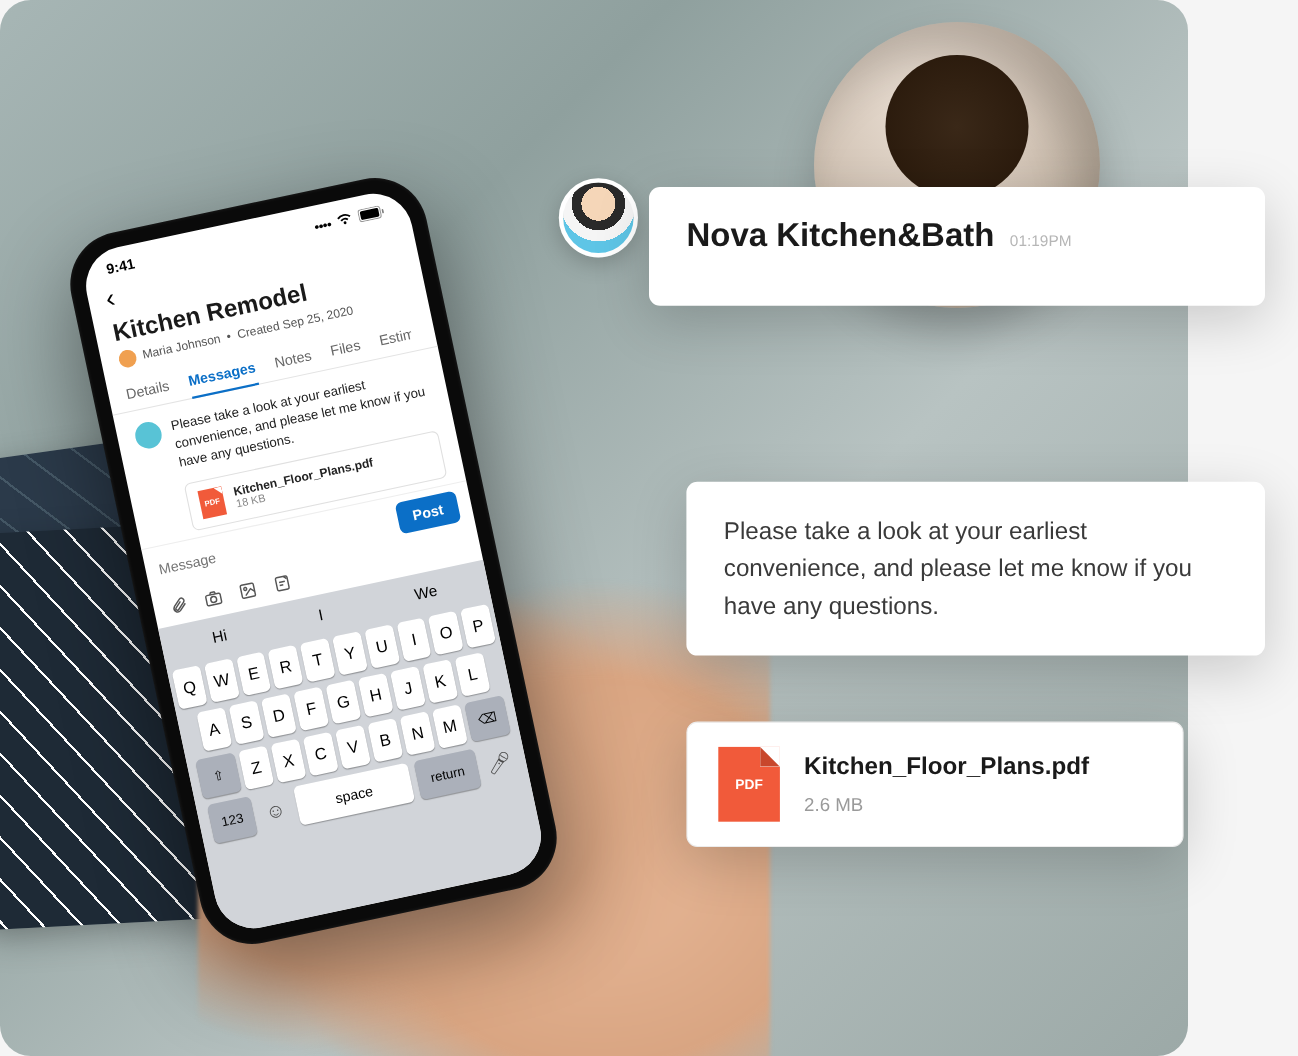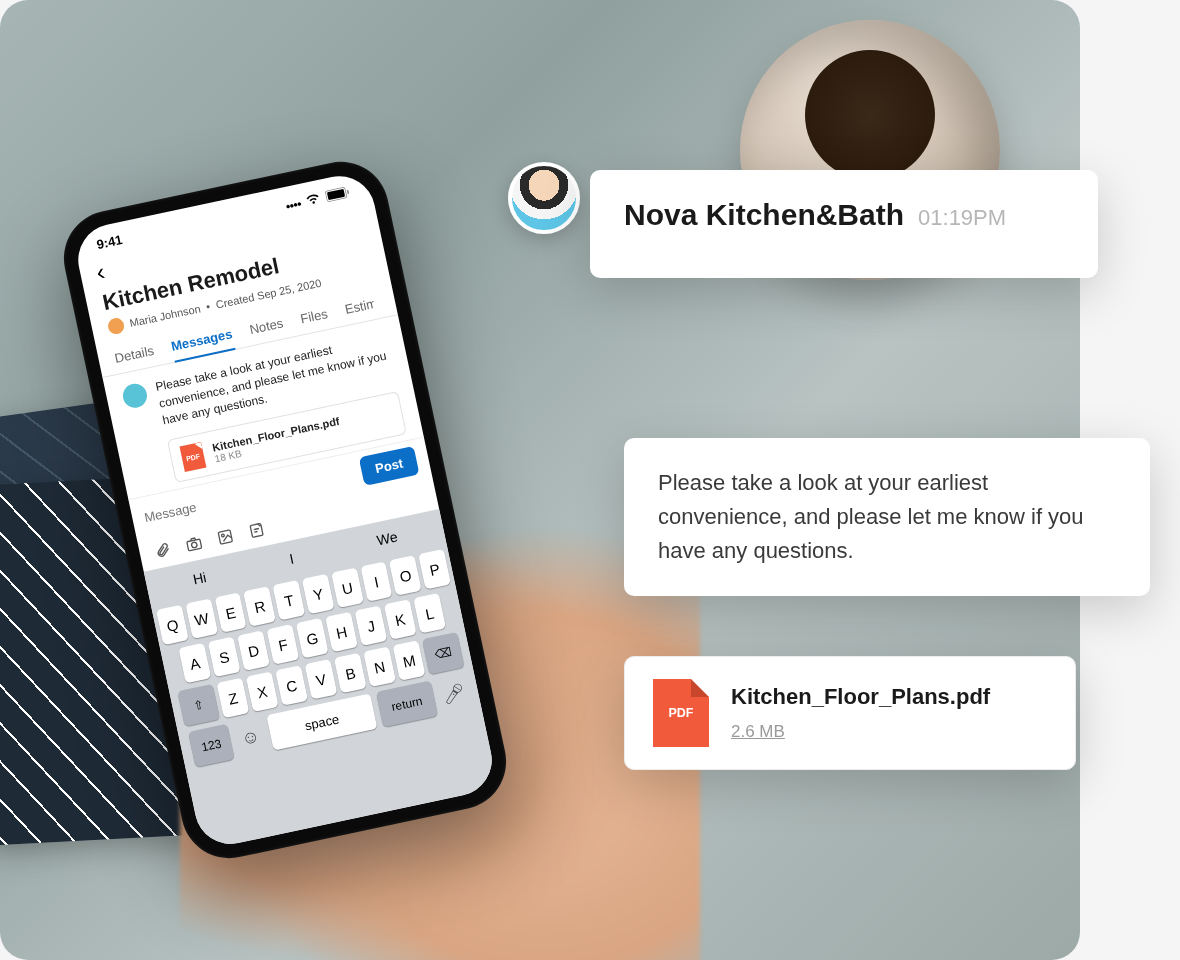--- a/index.html
+++ b/index.html
@@ -189,24 +189,24 @@
     .botbar { display: flex; align-items: center; gap: 6px; padding: 0 6px; }
     .emoji-k, .mic-k { width: 28px; color: #4a4a4a; font-size: 18px; text-align: center; }
     
     .bubble {
       position: absolute;
       background: #fff;
       border-radius: 10px;
       box-shadow: 0 14px 50px rgba(0,0,0,0.18);
       padding: 28px 34px;
     }
-    .b1 { top: 170px; left: 590px; width: 508px; }
+    .b1 { top: 170px; left: 590px; width: 560px; }
     .b1-head { display: flex; align-items: baseline; gap: 14px; margin-bottom: 18px; }
     .b1-name { font-size: 30px; font-weight: 700; color: #1a1a1a; }
-    .b1-time { font-size: 22px; color: #b6b6b6; }
+    .b1-time { font-size: 14px; color: #b6b6b6; }
     .b1-body { font-size: 22px; color: #3a3a3a; line-height: 1.5; }
     .avatar-overlay {
       position: absolute;
       top: 162px; left: 508px;
       width: 72px; height: 72px;
       border-radius: 50%;
       background: radial-gradient(circle at 50% 30%, #f5d6b8 0 28%, #2a2a2a 28% 44%, #f5f5f5 44% 62%, #5ec5e6 62% 100%);
       border: 4px solid #fff;
       box-shadow: 0 6px 20px rgba(0,0,0,0.2);
     }
@@ -229,21 +229,21 @@
     .pdf-big::before {
       content: ""; position: absolute; top: 0; right: 0;
       width: 18px; height: 18px; background: #fff;
     }
     .pdf-big::after {
       content: ""; position: absolute; top: 0; right: 0;
       width: 18px; height: 18px; background: #c8472c;
       clip-path: polygon(0 0, 0 100%, 100% 100%);
     }
     .b3-name { font-size: 22px; font-weight: 700; color: #1a1a1a; }
-    .b3-size { font-size: 17px; color: #9a9a9a; margin-top: 12px; text-decoration: underline; }
+    .b3-size { font-size: 17px; color: #9a9a9a; margin-top: 12px; }
   </style>
 </head>
 <body>
 
 <div class="scene">
   <div class="fabric"></div>
   <div class="fabric2"></div>
   <div class="hands"></div>
 
   <div class="phone">

